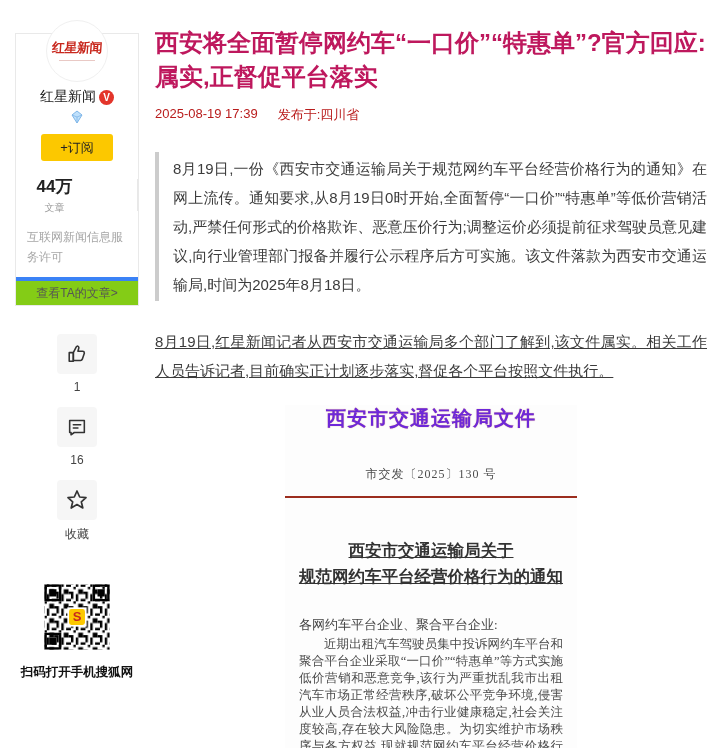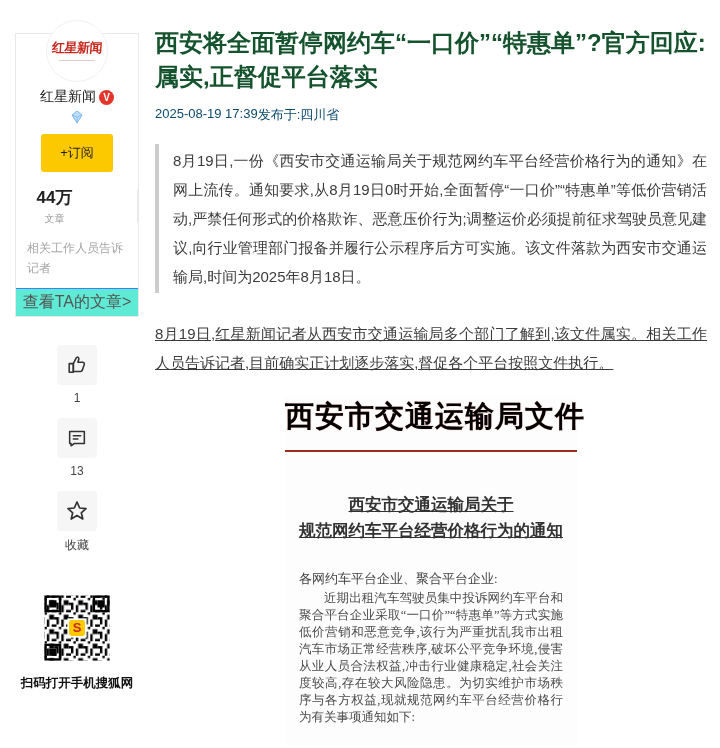--- a/index.html
+++ b/index.html
@@ -13,52 +13,52 @@
     margin-top:20px; position:relative; z-index:2; display:flex; flex-direction:column; align-items:center; justify-content:center; }
   .logo-text { color:#c8281e; font-weight:bold; font-size:13px; letter-spacing:-0.5px; font-family:"Liberation Serif",serif; transform:skewX(-4deg); white-space:nowrap; }
   .logo-sub { width:36px; height:4px; margin-top:3px; border-top:1px solid #e9c9c5; }
   .pub-card { width:100%; border:1px solid #e9e9e9; margin-top:-49px; padding-top:54px; background:#fff;
     display:flex; flex-direction:column; align-items:center; }
   .pub-name-row { display:flex; align-items:center; gap:3px; height:18px; }
   .pub-name { font-size:14px; color:#222; }
   .v-badge { width:15px; height:15px; border-radius:50%; background:#e3352b; color:#fff; font-size:10px; font-weight:bold;
     display:inline-flex; align-items:center; justify-content:center; }
   .gem { margin-top:4px; height:14px; }
-  .subscribe { margin-top:10px; width:72px; height:38px; background:#fcc800; border:none; border-radius:3px;
+  .subscribe { margin-top:10px; width:72px; height:27px; background:#fcc800; border:none; border-radius:3px;
     font-size:13px; color:#222; cursor:pointer; font-family:inherit; }
   .stats { margin-top:14px; display:flex; align-items:center; width:100%; justify-content:center;gap:44px; }
   .stat { flex:1; display:flex; flex-direction:column; align-items:center; }
   .stat-value { font-size:17px; font-weight:bold; color:#222; }
   .stat-label { font-size:10px; color:#999; margin-top:3px; }
   .stat-divider { width:1px; height:32px; background:#e8e8e8; }
   .license { margin-top:12px; width:100%; padding:0 11px; font-size:12px; line-height:20px; color:#a6a6a6; text-align:left; }
-  .view-articles { margin-top:10px; width:100%; height:28px; background:#5eead4; border-top:1px solid #3b82f6;
-    font-size:16px; color:#555; display:flex; align-items:center; justify-content:center; cursor:pointer; }
+  .view-articles { margin-top:10px; width:100%; height:28px; background:#84cc16; border-top:4px solid #3b82f6;
+    font-size:12px; color:#555; display:flex; align-items:center; justify-content:center; cursor:pointer; }
 
   .actions { margin-top:28px; display:flex; flex-direction:column; align-items:center; }
   .action { display:flex; flex-direction:column; align-items:center; margin-bottom:13px; }
   .action-btn { width:40px; height:40px; border-radius:4px; background:#f6f6f6; display:flex; align-items:center; justify-content:center; cursor:pointer; }
   .action-label { margin-top:6px; font-size:12px; color:#444; }
 
   .qr-block { margin-top:26px; display:flex; flex-direction:column; align-items:center; }
   .qr-svg { width:70px; height:70px; }
   .qr-caption { margin-top:8px; font-size:12.5px; color:#111; font-weight:bold; white-space:nowrap; }
 
   
   .content { position:absolute; left:155px; top:0; width:552px; }
-  .article-title { margin-top:26px; font-size:24px; line-height:34px; font-weight:bold; color:#14532d; }
-  .meta { margin-top:12px; font-size:13px; color:#0c4a6e; display:flex; }
-  .quote { margin-top:20px; border-left:4px solid #ccc; padding:2px 0 2px 14px; font-size:15px; line-height:29px;
+  .article-title { margin-top:26px; font-size:24px; line-height:34px; font-weight:bold; color:#be185d; }
+  .meta { margin-top:12px; font-size:13px; color:#b91c1c; display:flex; gap:20px; }
+  .quote { margin-top:28px; border-left:4px solid #ccc; padding:2px 0 2px 14px; font-size:15px; line-height:29px;
     color:#3c3c3c; text-align:justify; }
   .para { margin-top:26px; font-size:15px; line-height:29px; color:#3c3c3c; text-align:justify;text-decoration:underline; }
 
   
   .doc { margin:20px auto 0; width:292px; background:#fdfdfd; font-family:"Liberation Serif","DejaVu Serif",serif;
     filter:blur(0.3px); padding-bottom:20px; }
-  .doc-header { margin-top:16px; text-align:center; font-size:29px; font-weight:bold; color:#000000; letter-spacing:1px;
+  .doc-header { margin-top:16px; text-align:center; font-size:20px; font-weight:bold; color:#6d28d9; letter-spacing:1px;
     text-shadow:0 0 1px rgba(184,40,28,.55); white-space:nowrap; }
   .doc-number { margin-top:34px; text-align:center; font-size:12px; color:#4c4c4c; letter-spacing:1px; }
   .doc-line { margin-top:13px; height:2px; background:#9c2d1e; }
   .doc-title { margin-top:40px; text-align:center; font-size:16.5px; line-height:26px; font-weight:bold; color:#333;text-decoration:underline; }
   .doc-salutation { margin:26px 14px 0; font-size:13px; color:#454545; }
   .doc-body { margin:2px 14px 0; text-indent:2em; font-size:12.5px; line-height:17px; color:#4b4b4b; text-align:justify; }
 
   svg.icon { display:block; }
 </style>
 </head>
@@ -90,21 +90,21 @@
       <button class="subscribe">+订阅</button>
 
       <div class="stats">
         <div class="stat">
           <div class="stat-value">44万</div>
           <div class="stat-label">文章</div>
         </div>
         <div class="stat-divider"></div>
       </div>
 
-      <div class="license">相关工作人员告诉记者</div>
+      <div class="license">互联网新闻信息服务许可</div>
       <div class="view-articles">查看TA的文章&gt;</div>
     </div>
 
     <div class="actions">
 
       <div class="action">
         <div class="action-btn">
           <span>
             <svg class="icon" width="22" height="22" viewBox="0 0 24 24" fill="none" stroke="#333" stroke-width="1.7" stroke-linejoin="round" stroke-linecap="round">
               <path d="M8 10.5 11.2 4.2c.4-.8 1.4-1.1 2.1-.6.6.4.9 1.2.7 1.9L13 9h5.2c1 0 1.8.8 1.8 1.8 0 .2 0 .5-.1.7l-2.1 6.1c-.3.8-1 1.4-1.9 1.4H8z"></path>
@@ -118,21 +118,21 @@
       <div class="action">
         <div class="action-btn">
           <span>
             <svg class="icon" width="22" height="22" viewBox="0 0 24 24" fill="none" stroke="#333" stroke-width="1.7" stroke-linejoin="round" stroke-linecap="round">
               <path d="M4 5h16v13H9l-3.5 2.5V18H4z"></path>
               <line x1="8" y1="9.5" x2="16" y2="9.5"></line>
               <line x1="8" y1="13" x2="13" y2="13"></line>
             </svg>
           </span>
         </div>
-        <div class="action-label">13</div>
+        <div class="action-label">16</div>
       </div>
 
       <div class="action">
         <div class="action-btn">
           <span>
             <svg class="icon" width="24" height="24" viewBox="0 0 24 24" fill="none" stroke="#333" stroke-width="1.7" stroke-linejoin="round">
               <polygon points="12,3 14.7,9 21,9.6 16.3,13.8 17.8,20 12,16.6 6.2,20 7.7,13.8 3,9.6 9.3,9"></polygon>
             </svg>
           </span>
         </div>
@@ -185,20 +185,21 @@
       <span>2025-08-19 17:39</span>
       <span>发布于:四川省</span>
     </div>
 
     <blockquote class="quote">8月19日,一份《西安市交通运输局关于规范网约车平台经营价格行为的通知》在网上流传。通知要求,从8月19日0时开始,全面暂停“一口价”“特惠单”等低价营销活动,严禁任何形式的价格欺诈、恶意压价行为;调整运价必须提前征求驾驶员意见建议,向行业管理部门报备并履行公示程序后方可实施。该文件落款为西安市交通运输局,时间为2025年8月18日。</blockquote>
 
     <p class="para">8月19日,红星新闻记者从西安市交通运输局多个部门了解到,该文件属实。相关工作人员告诉记者,目前确实正计划逐步落实,督促各个平台按照文件执行。</p>
 
     <figure class="doc">
       <div class="doc-header">西安市交通运输局文件</div>
+      <div class="doc-number">市交发〔2025〕130 号</div>
       <div class="doc-line"></div>
       <div class="doc-title">
         <div>西安市交通运输局关于</div>
         <div>规范网约车平台经营价格行为的通知</div>
       </div>
       <div class="doc-salutation">各网约车平台企业、聚合平台企业:</div>
       <div class="doc-body">近期出租汽车驾驶员集中投诉网约车平台和聚合平台企业采取“一口价”“特惠单”等方式实施低价营销和恶意竞争,该行为严重扰乱我市出租汽车市场正常经营秩序,破坏公平竞争环境,侵害从业人员合法权益,冲击行业健康稳定,社会关注度较高,存在较大风险隐患。为切实维护市场秩序与各方权益,现就规范网约车平台经营价格行为有关事项通知如下:</div>
 
     </figure>
   </main>

